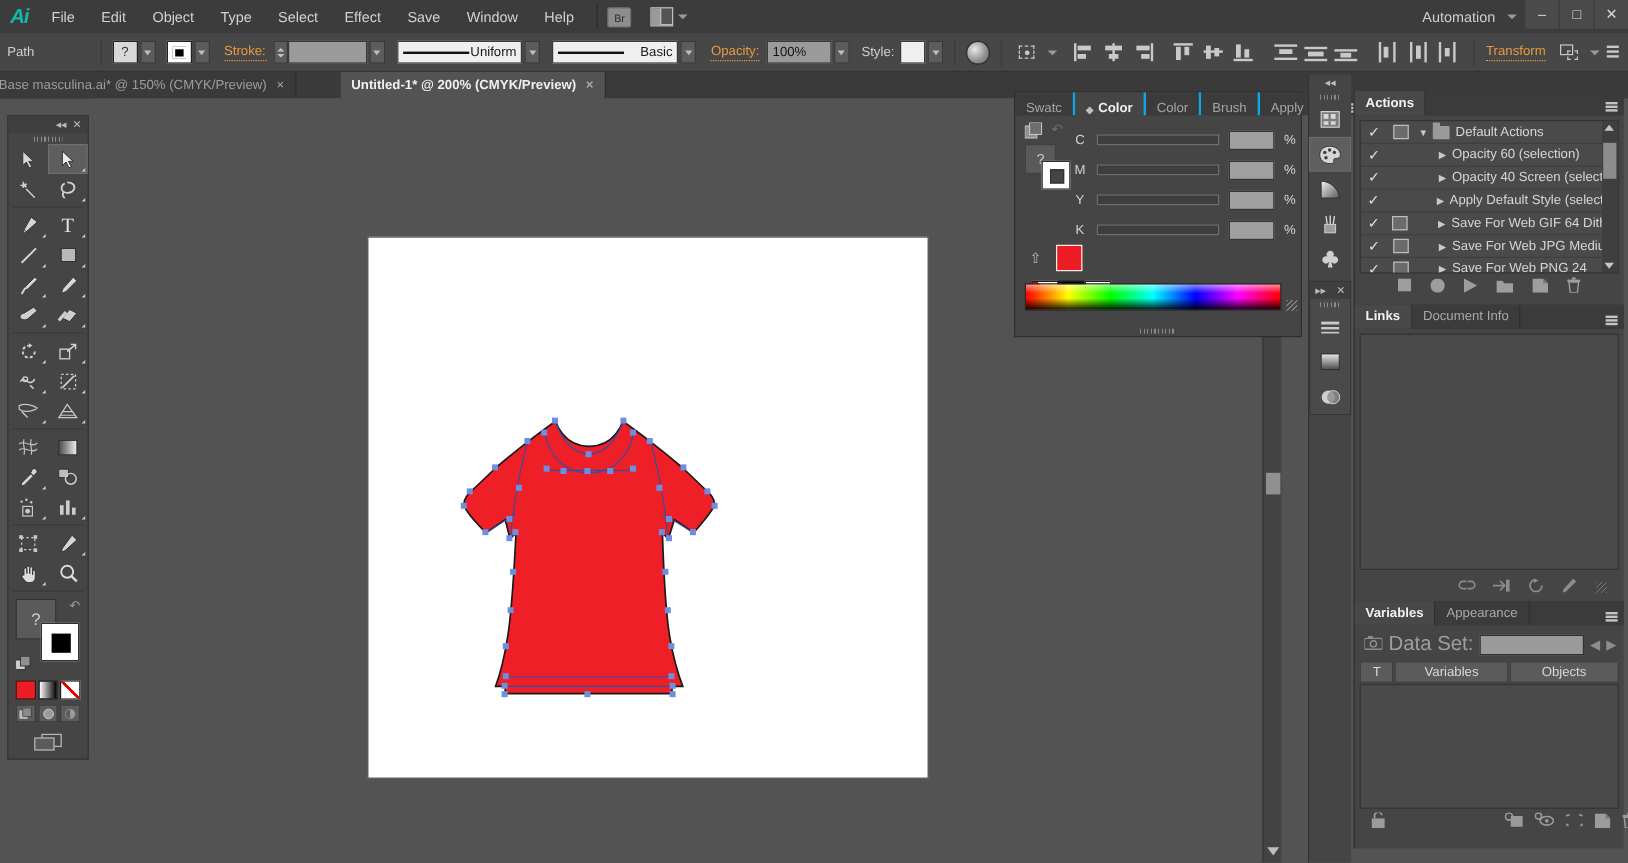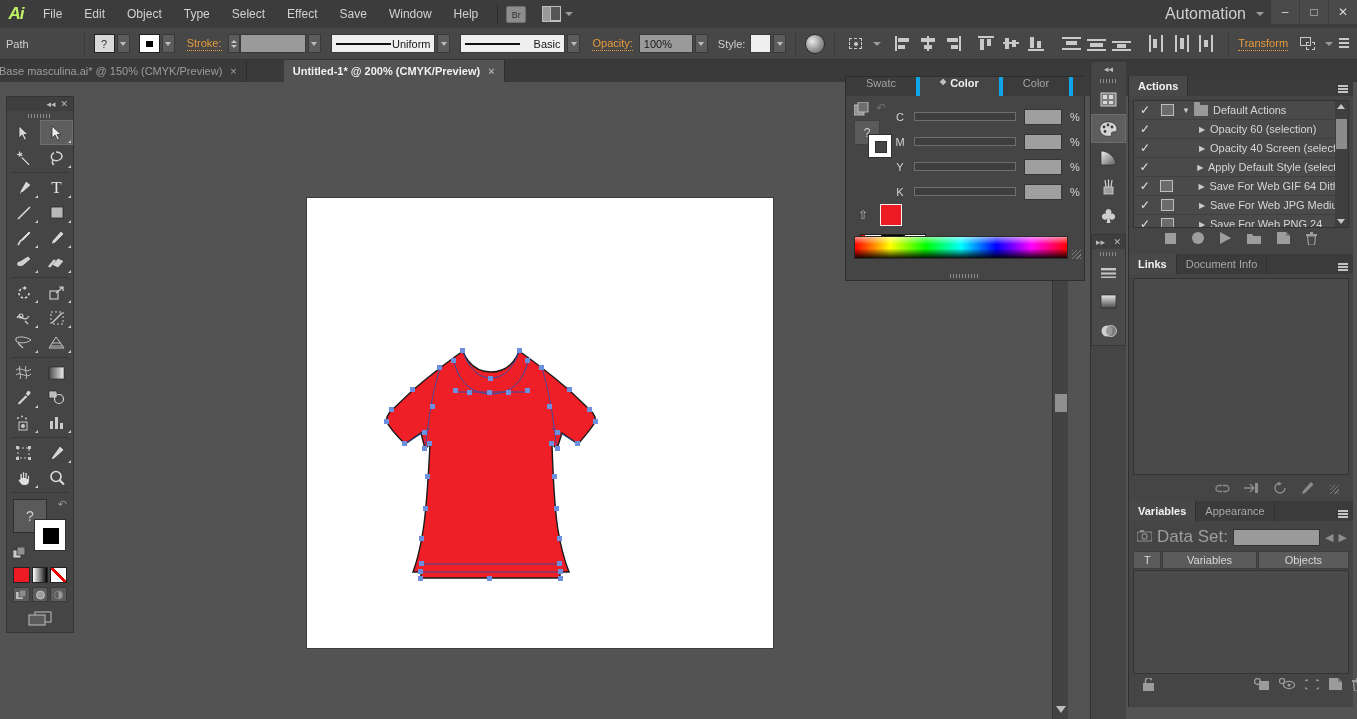--- a/index.html
+++ b/index.html
@@ -5,31 +5,31 @@
   * { box-sizing: border-box; margin:0; padding:0; }
   html,body { width:1357px; height:719px; overflow:hidden; background:#535353;
     font-family:"Liberation Sans", sans-serif; font-size:11px; color:#c8c8c8;
     -webkit-font-smoothing:none; }
   .app { position:relative; width:1357px; height:719px; background:#535353; }
 
   
   .menubar { position:absolute; left:0; top:0; width:1357px; height:28px;
     background:#3c3c3c; display:flex; align-items:center; }
   .logo { width:32px; height:28px; display:flex; align-items:center; justify-content:center;
-    color:#bef264; font-weight:bold; font-size:17px; font-style:italic; letter-spacing:-1px;}
+    color:#14b8a6; font-weight:bold; font-size:17px; font-style:italic; letter-spacing:-1px;}
   .menu-item { padding:0 11px; height:28px; line-height:28px; color:#d2d2d2; font-size:12px; cursor:default;}
   .mb-sep { width:1px; height:20px; background:#2c2c2c; margin:0 8px; }
   .br-icon { width:20px;height:17px;border:1px solid #6d6d6d;background:#8d8d8d;color:#2e2e2e;
      font-size:9px;text-align:center;line-height:16px;border-radius:2px;}
   .arrange-icon { width:19px;height:16px;border:1px solid #bdbdbd;display:flex;background:#555;}
   .arrange-icon i { display:block;border-right:1px solid #bdbdbd;width:8px;background:#9a9a9a;}
   .arrange-icon u { display:block;flex:1;border-bottom:1px solid #bdbdbd;}
   .caret { width:0;height:0;border-left:4px solid transparent;border-right:4px solid transparent;
     border-top:4px solid #9a9a9a; margin-left:4px;}
-  .automation { margin-left:auto; display:flex;align-items:center;gap:6px; padding-right:6px; font-size:16px;color:#cfcfcf;}
+  .automation { margin-left:auto; display:flex;align-items:center;gap:6px; padding-right:6px; font-size:12px;color:#cfcfcf;}
   .winbtns { display:flex; height:28px; }
   .winbtn { width:28px;height:24px;display:flex;align-items:center;justify-content:center;
     color:#d8d8d8;font-size:12px; background:#4a4a4a; margin-left:1px;}
 
   
   .controlbar { position:absolute; left:0; top:28px; width:1357px; height:32px;
     background:#474747; border-bottom:1px solid #333; display:flex; align-items:center; padding-left:6px;}
   .cb-label { font-size:11px; color:#cfcfcf; }
   .cb-sep { width:1px;height:22px;background:#3a3a3a;margin:0 9px; }
   .sw-box { width:21px;height:19px;border:1px solid #222;background:#d9d9d9;display:flex;
@@ -105,22 +105,22 @@
   .vscroll { position:absolute; right:0; top:0; width:16px; height:637px; background:#434343;
     border-left:1px solid #353535;}
   .vthumb { position:absolute; left:2px; top:312px; width:12px; height:18px; background:#909090; }
   .vdown { position:absolute; left:3px; bottom:6px; width:0;height:0;
     border-left:5px solid transparent;border-right:5px solid transparent;border-top:7px solid #bdbdbd;}
 
   
   .colorpanel { position:absolute; left:845px; top:76px; width:240px; background:#454545;
     border:1px solid #2e2e2e; }
   .panel-tabs { height:19px; display:flex; background:#3b3b3b; align-items:stretch;}
-  .ptab { padding:0 20px; display:flex;align-items:flex-start; font-size:11px; color:#a6a6a6;
-     background:#3b3b3b; border-right:4px solid #0ea5e9;}
+  .ptab { padding:0 9px; display:flex;align-items:flex-end; font-size:11px; color:#a6a6a6;
+     background:#3b3b3b; border-right:2px solid #0ea5e9;}
   .ptab.active { background:#454545; color:#f0f0f0; font-weight:bold;}
   .ptab .dia { color:#bfbfbf; margin-right:4px; font-size:8px;}
   .ptab-sp { flex:1; background:#3b3b3b;}
   .ptab-fwd { color:#bdbdbd; padding:0 6px; display:flex;align-items:center;font-size:10px;background:#3b3b3b;}
   .ptab-menu { width:18px; background:#3b3b3b; display:flex;align-items:center;justify-content:center;}
   .ptab-menu b{display:block;width:10px;height:2px;background:#c4c4c4;box-shadow:0 3px 0 #c4c4c4,0 6px 0 #c4c4c4;}
   .cp-body { position:relative; height:175px; padding:6px 0 0 0;}
   .cp-modeicon { position:absolute; left:8px; top:6px; width:16px;height:14px; }
   .cp-undo { position:absolute; left:30px; top:5px; color:#6f6f6f; font-size:12px;}
   .cp-qmark { position:absolute; left:8px;top:24px;width:26px;height:25px;background:#5a5a5a;

